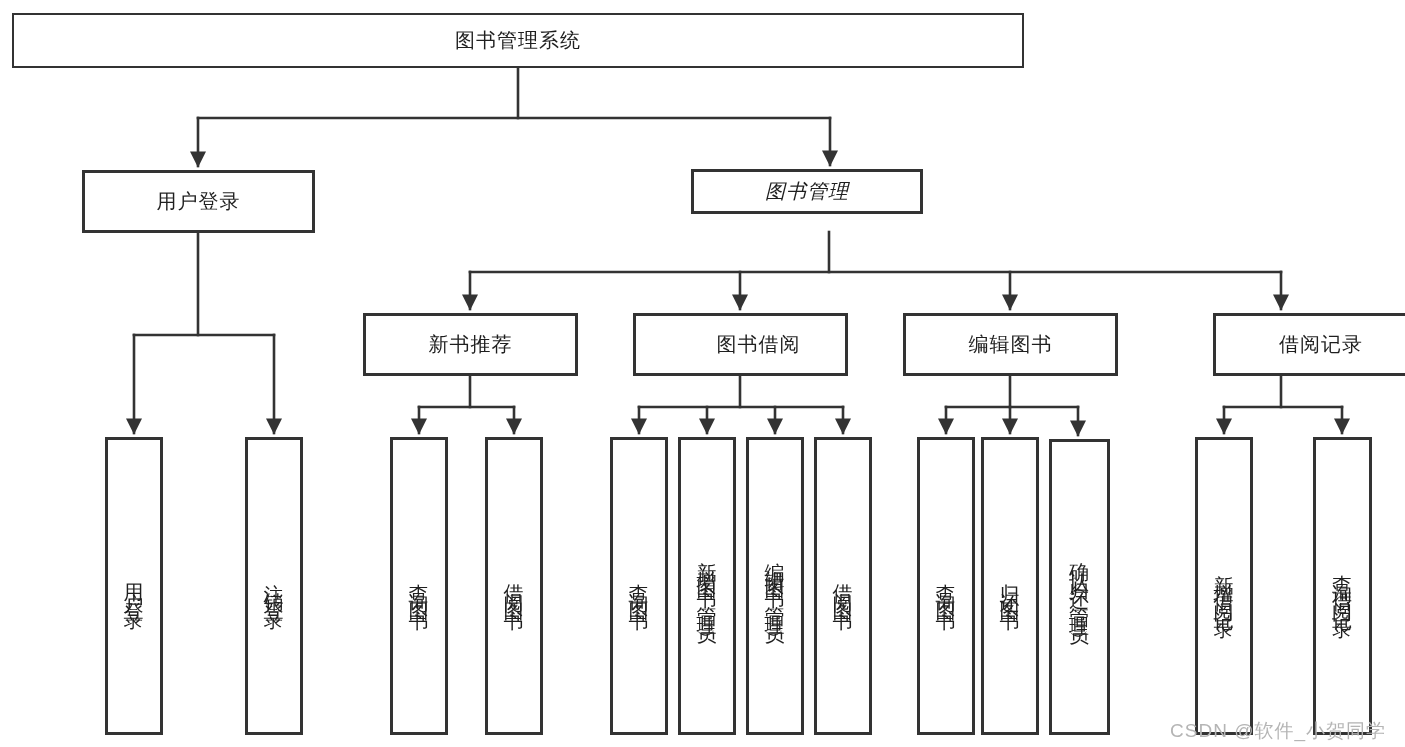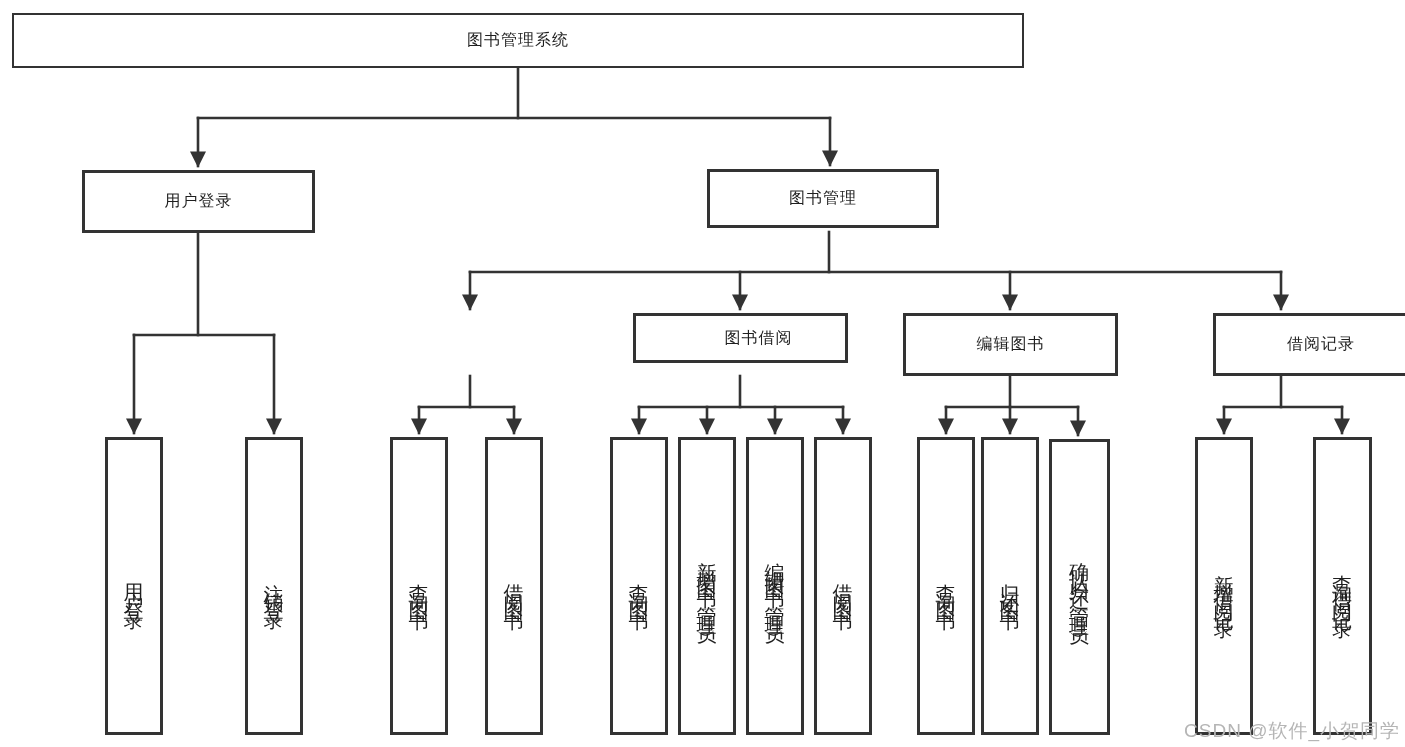--- a/index.html
+++ b/index.html
@@ -26,60 +26,60 @@
     box-sizing: border-box;
     background: #ffffff;
     border: 3px solid #333333;
     color: #1f1f1f;
     display: flex;
     align-items: center;
     justify-content: center;
     z-index: 2;
   }
   .node.hbox {
-    font-size: 16px;
+    font-size: 20px;
     letter-spacing: 1px;
   }
   .node.root {
     border-width: 2.5px;
   }
   .node.leaf {
     font-size: 20px;
   }
   .leaf .vtext {
     writing-mode: vertical-rl;
     text-orientation: mixed;
     letter-spacing: 9px;
     line-height: 1;
     white-space: nowrap;
   }
   
   #n-root            { left: 12px;   top: 13px;  width: 1012px; height: 55px; }
   #n-user-login      { left: 82px;   top: 170px; width: 233px;  height: 63px; }
-  #n-book-mgmt       { left: 707px;  top: 169px; width: 232px;  height: 59px; }
+  #n-book-mgmt       { left: 691px;  top: 169px; width: 232px;  height: 45px; font-style: italic; }
   #n-new-book        { left: 363px;  top: 313px; width: 215px;  height: 63px; }
-  #n-book-borrow     { left: 633px;  top: 313px; width: 215px;  height: 50px; padding-left: 36px; }
+  #n-book-borrow     { left: 633px;  top: 313px; width: 215px;  height: 63px; padding-left: 36px; }
   #n-current-borrow  { left: 903px;  top: 313px; width: 215px;  height: 63px; }
   #n-borrow-record   { left: 1173px; top: 313px; width: 216px;  height: 63px; margin-left: 40px; }
   #n-leaf-a1 { left: 105px;  top: 437px; width: 58px; height: 298px; }
   #n-leaf-a2 { left: 245px;  top: 437px; width: 58px; height: 298px; }
   #n-leaf-b1 { left: 390px;  top: 437px; width: 58px; height: 298px; }
   #n-leaf-b2 { left: 485px;  top: 437px; width: 58px; height: 298px; }
   #n-leaf-c1 { left: 610px;  top: 437px; width: 58px; height: 298px; }
   #n-leaf-c2 { left: 678px;  top: 437px; width: 58px; height: 298px; }
   #n-leaf-c3 { left: 746px;  top: 437px; width: 58px; height: 298px; }
   #n-leaf-c4 { left: 814px;  top: 437px; width: 58px; height: 298px; }
   #n-leaf-d1 { left: 917px;  top: 437px; width: 58px; height: 298px; }
   #n-leaf-d2 { left: 981px;  top: 437px; width: 58px; height: 298px; }
   #n-leaf-d3 { left: 1049px; top: 439px; width: 61px; height: 296px; }
   #n-leaf-e1 { left: 1195px; top: 437px; width: 58px; height: 298px; }
   #n-leaf-e2 { left: 1313px; top: 437px; width: 59px; height: 298px; }
   .watermark {
     position: absolute;
-    right: 5px;
+    right: 19px;
     bottom: 3px;
     font-size: 19px;
     color: #b5b5b5;
     letter-spacing: 1px;
     z-index: 3;
     white-space: nowrap;
   }
 </style>
 </head>
 <body>
@@ -140,20 +140,23 @@
     <span>图书管理系统</span>
   </div>
 
   <div class="node hbox" id="n-user-login">
     <span>用户登录</span>
   </div>
   <div class="node hbox" id="n-book-mgmt">
     <span>图书管理</span>
   </div>
 
+  <div class="node hbox" id="n-new-book">
+    <span>新书推荐</span>
+  </div>
   <div class="node hbox" id="n-book-borrow">
     <span>图书借阅</span>
   </div>
   <div class="node hbox" id="n-current-borrow">
     <span>编辑图书</span>
   </div>
   <div class="node hbox" id="n-borrow-record">
     <span>借阅记录</span>
   </div>
 

